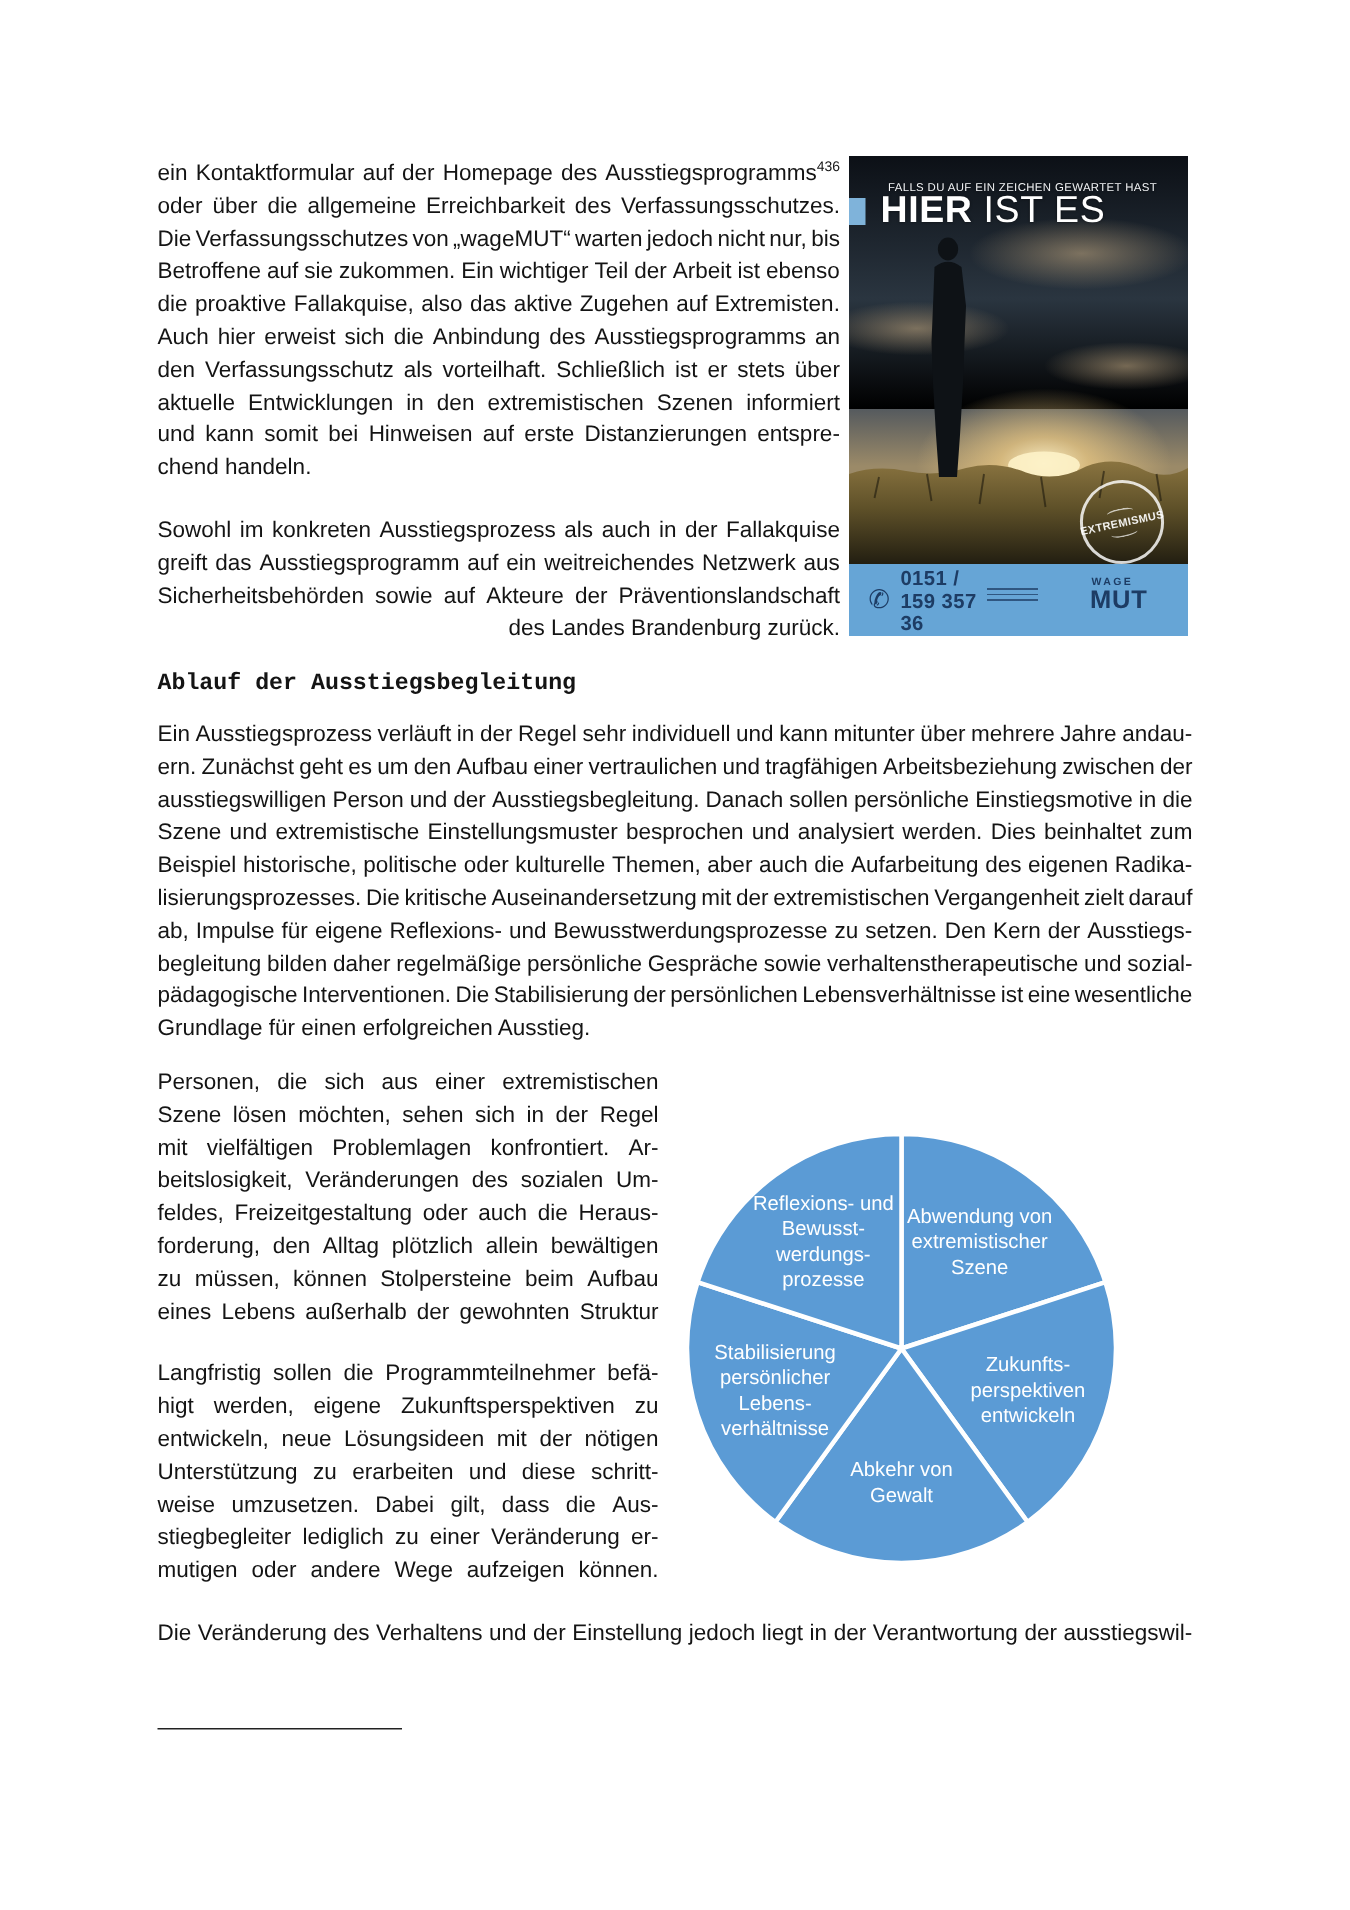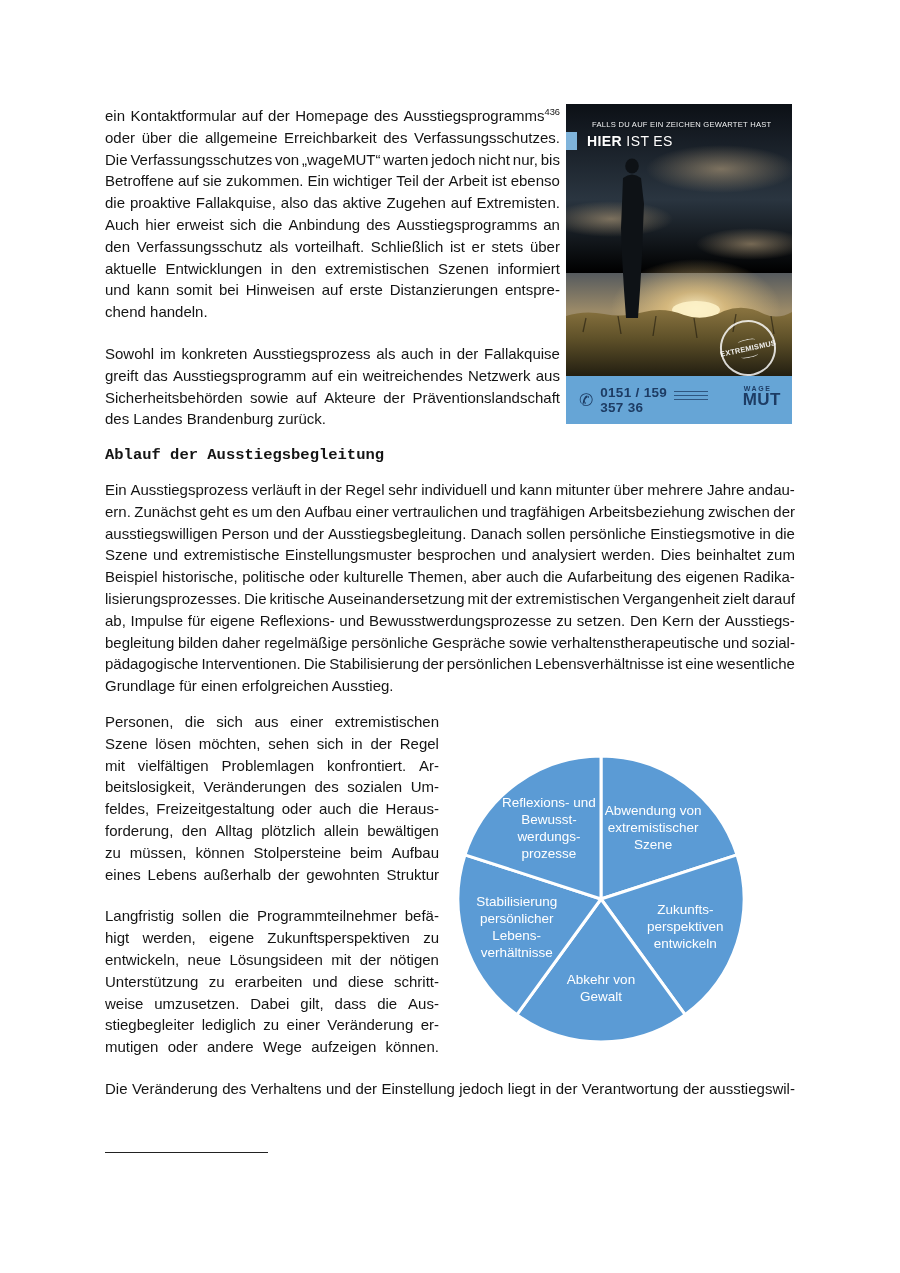--- a/index.html
+++ b/index.html
@@ -8,21 +8,21 @@
     font-family:"Liberation Sans", sans-serif; color:#141414;
     margin:0 auto; overflow:hidden;
   }
   
   .jline{display:flex; justify-content:space-between; line-height:21.8px; font-size:15px; white-space:nowrap;}
   .jline.last{display:block; white-space:normal;}
   .jline span{flex:0 0 auto;}
   sup{font-size:0.62em; vertical-align:super; line-height:0;}
 
   .col1{position:absolute; left:105px; top:105px; width:455px;}
-  .para + .para{margin-top:20px;}
+  .para + .para{margin-top:20px;text-align:right;}
 
   .heading{position:absolute; left:105px; top:446px; font-size:15.5px; font-weight:bold;font-family:Liberation Mono, monospace;}
 
   .p3{position:absolute; left:105px; top:479px; width:690px;}
 
   .col2{position:absolute; left:105px; top:711px; width:334px;}
   .col2 .para + .para{}
 
   .fullline{position:absolute; left:105px; top:1078px; width:690px;}
 
@@ -32,37 +32,37 @@
 
   
   .poster{position:absolute; left:566px; top:104px; width:226px; height:320px; overflow:hidden;}
   .poster-photo{position:absolute; left:0; top:0;}
   .poster-kicker{
     position:absolute; left:26px; top:16px; color:#f2f4f6; font-size:7.6px; font-weight:normal;
     letter-spacing:0.25px; text-shadow:0 0 2px rgba(0,0,0,.6); white-space:nowrap;
   }
   .poster-headline{position:absolute; left:0; top:27px; display:flex; align-items:center; height:19px;}
   .hl-square{width:11px; height:18px; background:#7fb3da;}
-  .hl-text{color:#ffffff; font-size:14px; letter-spacing:.4px; padding-left:10px; text-shadow:0 0 2px rgba(0,0,0,.55); white-space:pre;}
+  .hl-text{color:#ffffff; font-size:25px; letter-spacing:.4px; padding-left:10px; text-shadow:0 0 2px rgba(0,0,0,.55); white-space:pre;}
   .hl-text .b{font-weight:bold;}
   .stamp{
     position:absolute; left:154px; top:216px; width:52px; height:52px; border-radius:50%;
     border:2px solid rgba(255,255,255,.82); transform:rotate(-12deg);
     display:flex; flex-direction:column; align-items:center; justify-content:center;
   }
   .stamp-text{color:rgba(255,255,255,.92); font-size:7.3px; font-weight:bold; letter-spacing:.3px;}
   .stamp-arc{width:18px; height:4px; border-top:1.3px solid rgba(255,255,255,.7); border-radius:50%;}
   .stamp-arc.bottom{border-top:none; border-bottom:1.3px solid rgba(255,255,255,.7);}
   .poster-band{
     position:absolute; left:0; top:272px; width:226px; height:48px;
     display:flex; align-items:center;
   }
   .phone-icon{font-family:"DejaVu Sans", sans-serif; font-size:17px; color:#1d3c64; margin-left:13px;}
   .phone-number{font-size:13.5px; font-weight:bold; color:#1d3c64; margin-left:7px; letter-spacing:.3px;}
-  .band-logo{margin-left:auto; margin-right:11px; display:flex; align-items:flex-end;gap:32px;}
+  .band-logo{margin-left:auto; margin-right:27px; display:flex; align-items:flex-end;gap:32px;}
   .logo-finelines{width:34px; height:11px; margin:0 3px 7px 0; opacity:.75;
     background:repeating-linear-gradient(#1d3c64 0 1.2px, transparent 1.2px 3.8px);}
   .logo-word{position:relative; color:#1d3c64;}
   .logo-top{position:absolute; top:-6px; left:1px; font-size:7px; font-weight:bold; letter-spacing:1.6px;}
   .logo-main{font-size:17px; font-weight:800; letter-spacing:.5px; line-height:17px;}
 
   
   .pie{position:absolute; left:454px; top:752px; width:294px; height:294px;}
   .pie text{font-family:"Liberation Sans", sans-serif;}
 </style>

